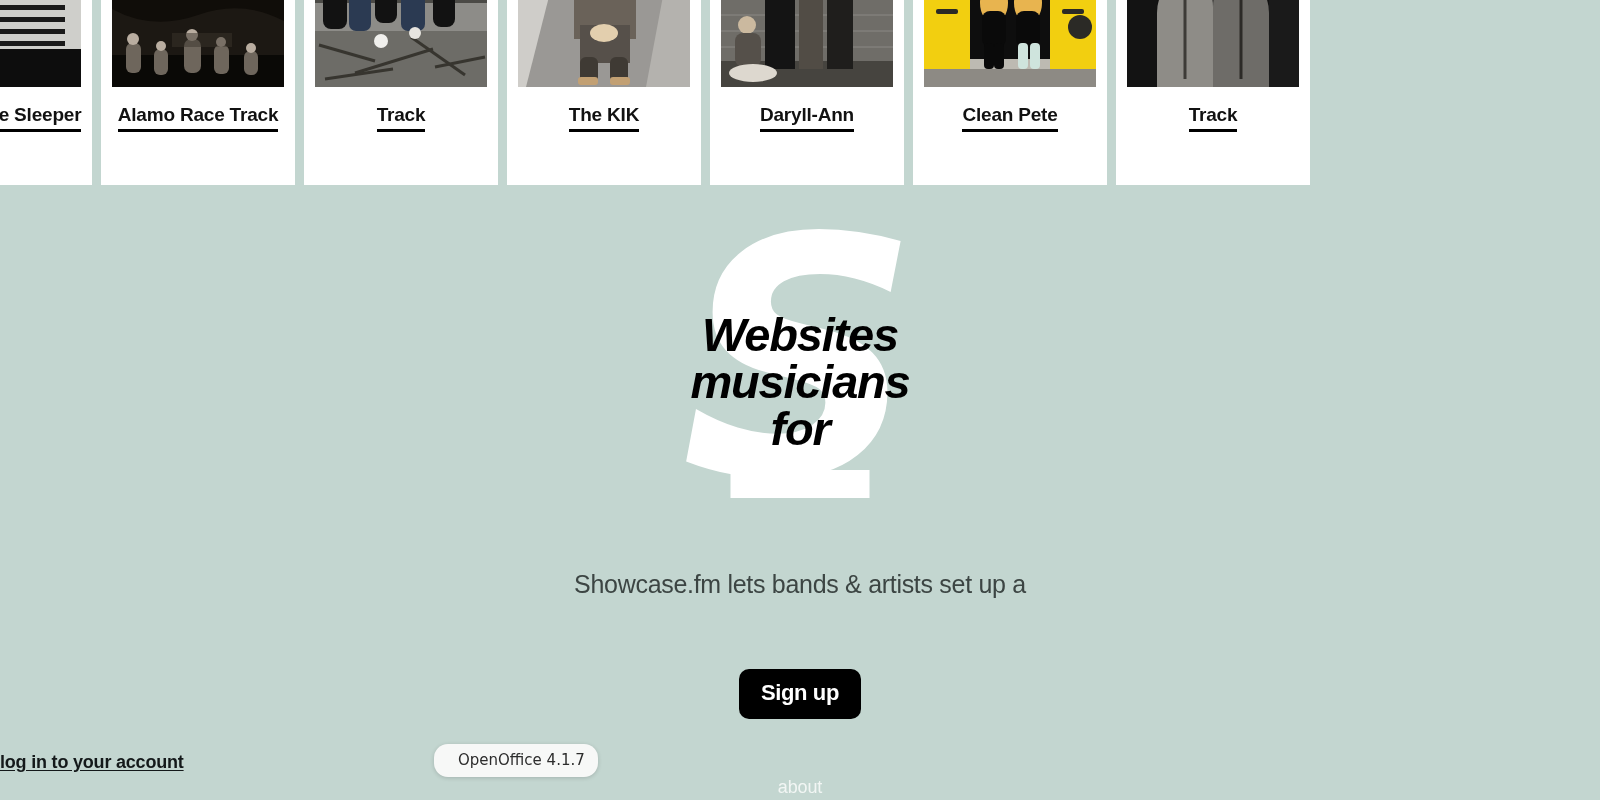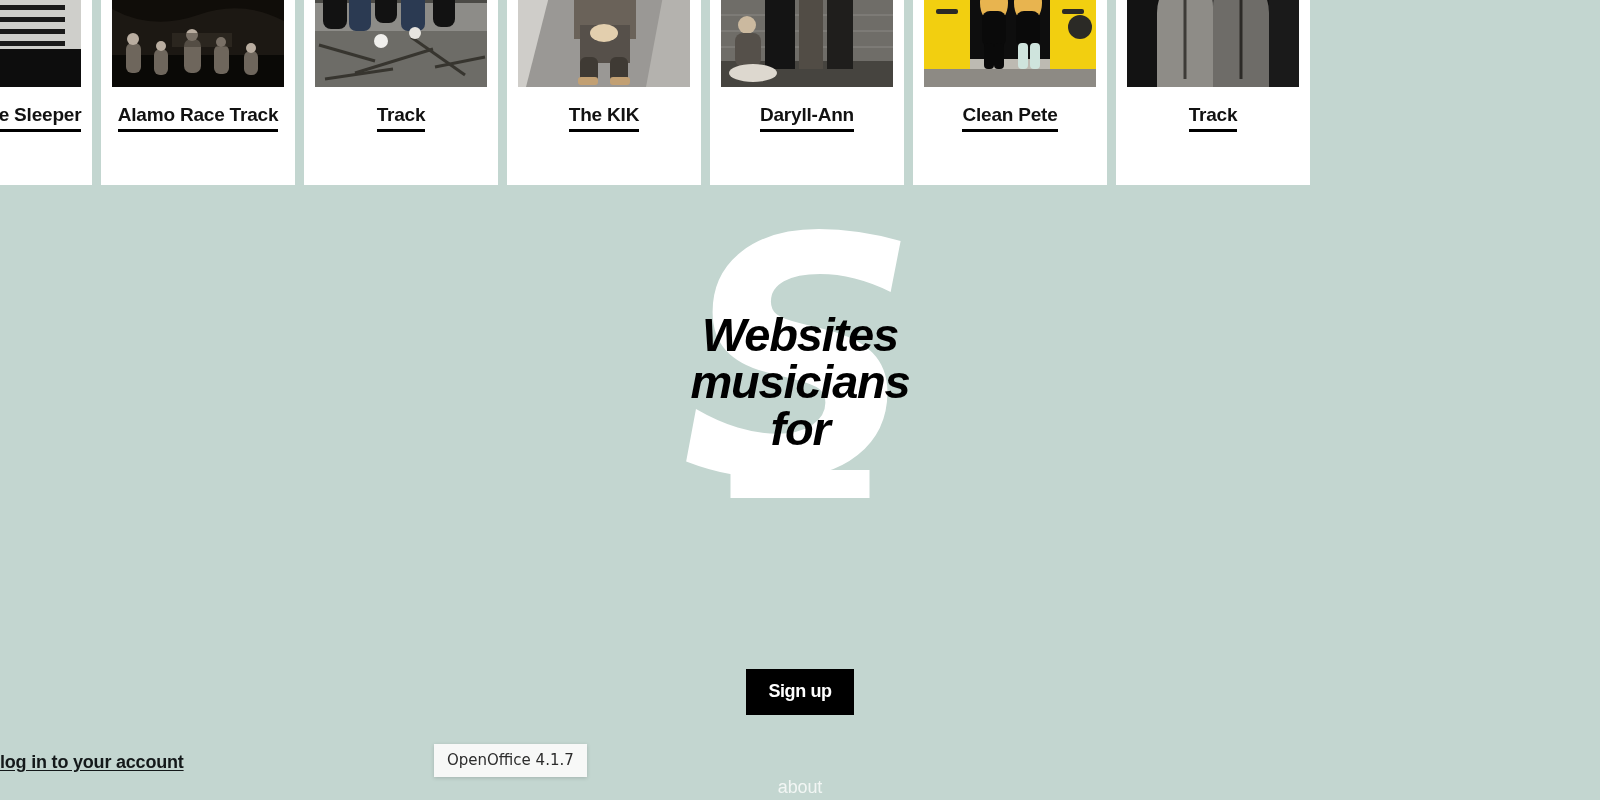--- a/index.html
+++ b/index.html
@@ -153,22 +153,22 @@
     left: 0;
     width: 1600px;
     text-align: center;
   }
 
   #signup-button {
     display: inline-block;
     background: #000000;
     color: #ffffff;
     border: none;
-    border-radius: 0;
-    font-size: 18px;
+    border-radius: 10px;
+    font-size: 22px;
     font-weight: bold;
     font-family: "Liberation Sans", sans-serif;
     letter-spacing: -0.4px;
     padding: 13px 22px 15px 22px;
     cursor: pointer;
     line-height: 1;
   }
 
   #about-link {
     position: absolute;
@@ -199,22 +199,22 @@
     text-underline-offset: 2px;
     cursor: pointer;
   }
 
   
   #os-tooltip {
     position: absolute;
     left: 434px;
     top: 744px;
     background: #f7f8f7;
-    border-radius: 0;
-    padding: 7px 13px 8px 13px;
+    border-radius: 14px;
+    padding: 7px 13px 8px 24px;
     font-size: 15px;
     color: #2c2c2c;
     font-family: "DejaVu Sans", sans-serif;
     box-shadow: 0 1px 4px rgba(0,0,0,0.16);
     white-space: nowrap;
   }
 </style>
 </head>
 <body>
 
@@ -427,21 +427,21 @@
   <div id="hero-s">S</div>
   <div id="hero-bar"></div>
   <h1 id="hero-heading">
     <span>Websites</span>
     <span>musicians</span>
     <span>for</span>
   </h1>
 </div>
 
 <p id="tagline">
-  <br>
+  <span>Showcase.fm lets bands &amp; artists set up a</span><br>
 </p>
 
 <div id="signup-wrap">
   <button id="signup-button">Sign up</button>
 </div>
 
 <a id="about-link" href="#">about</a>
 
 <div id="login-link">
   <span>log in to your account</span>

